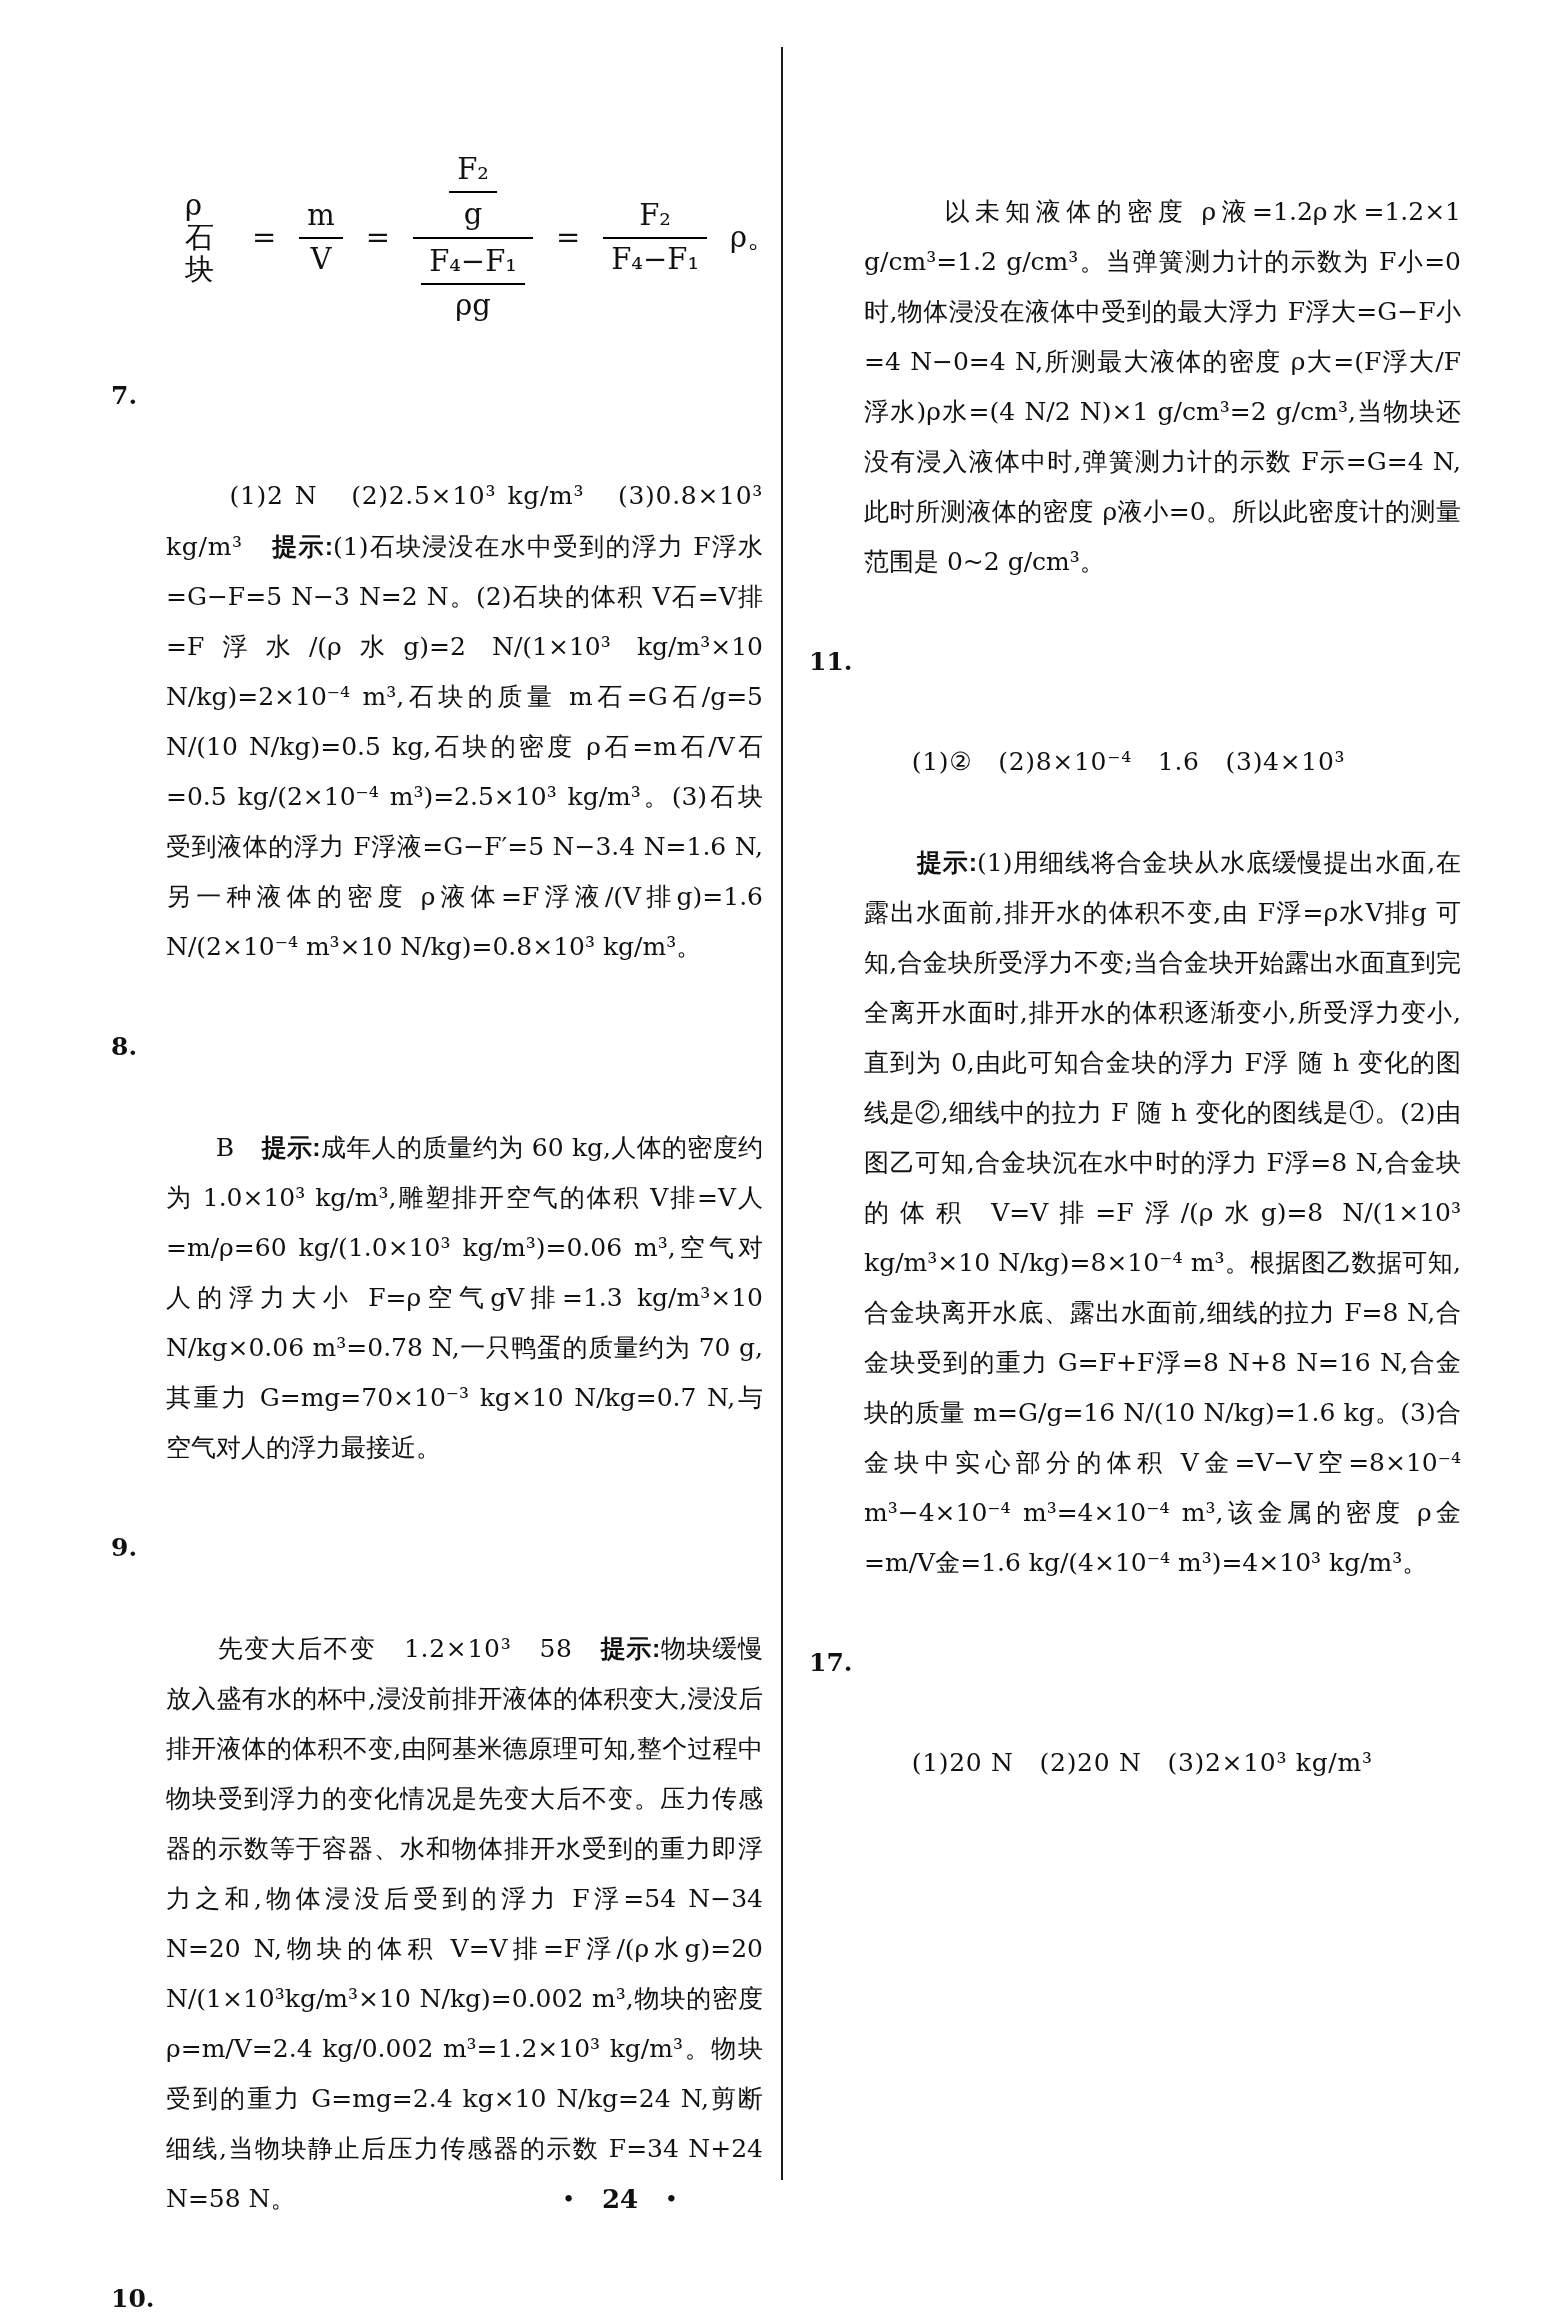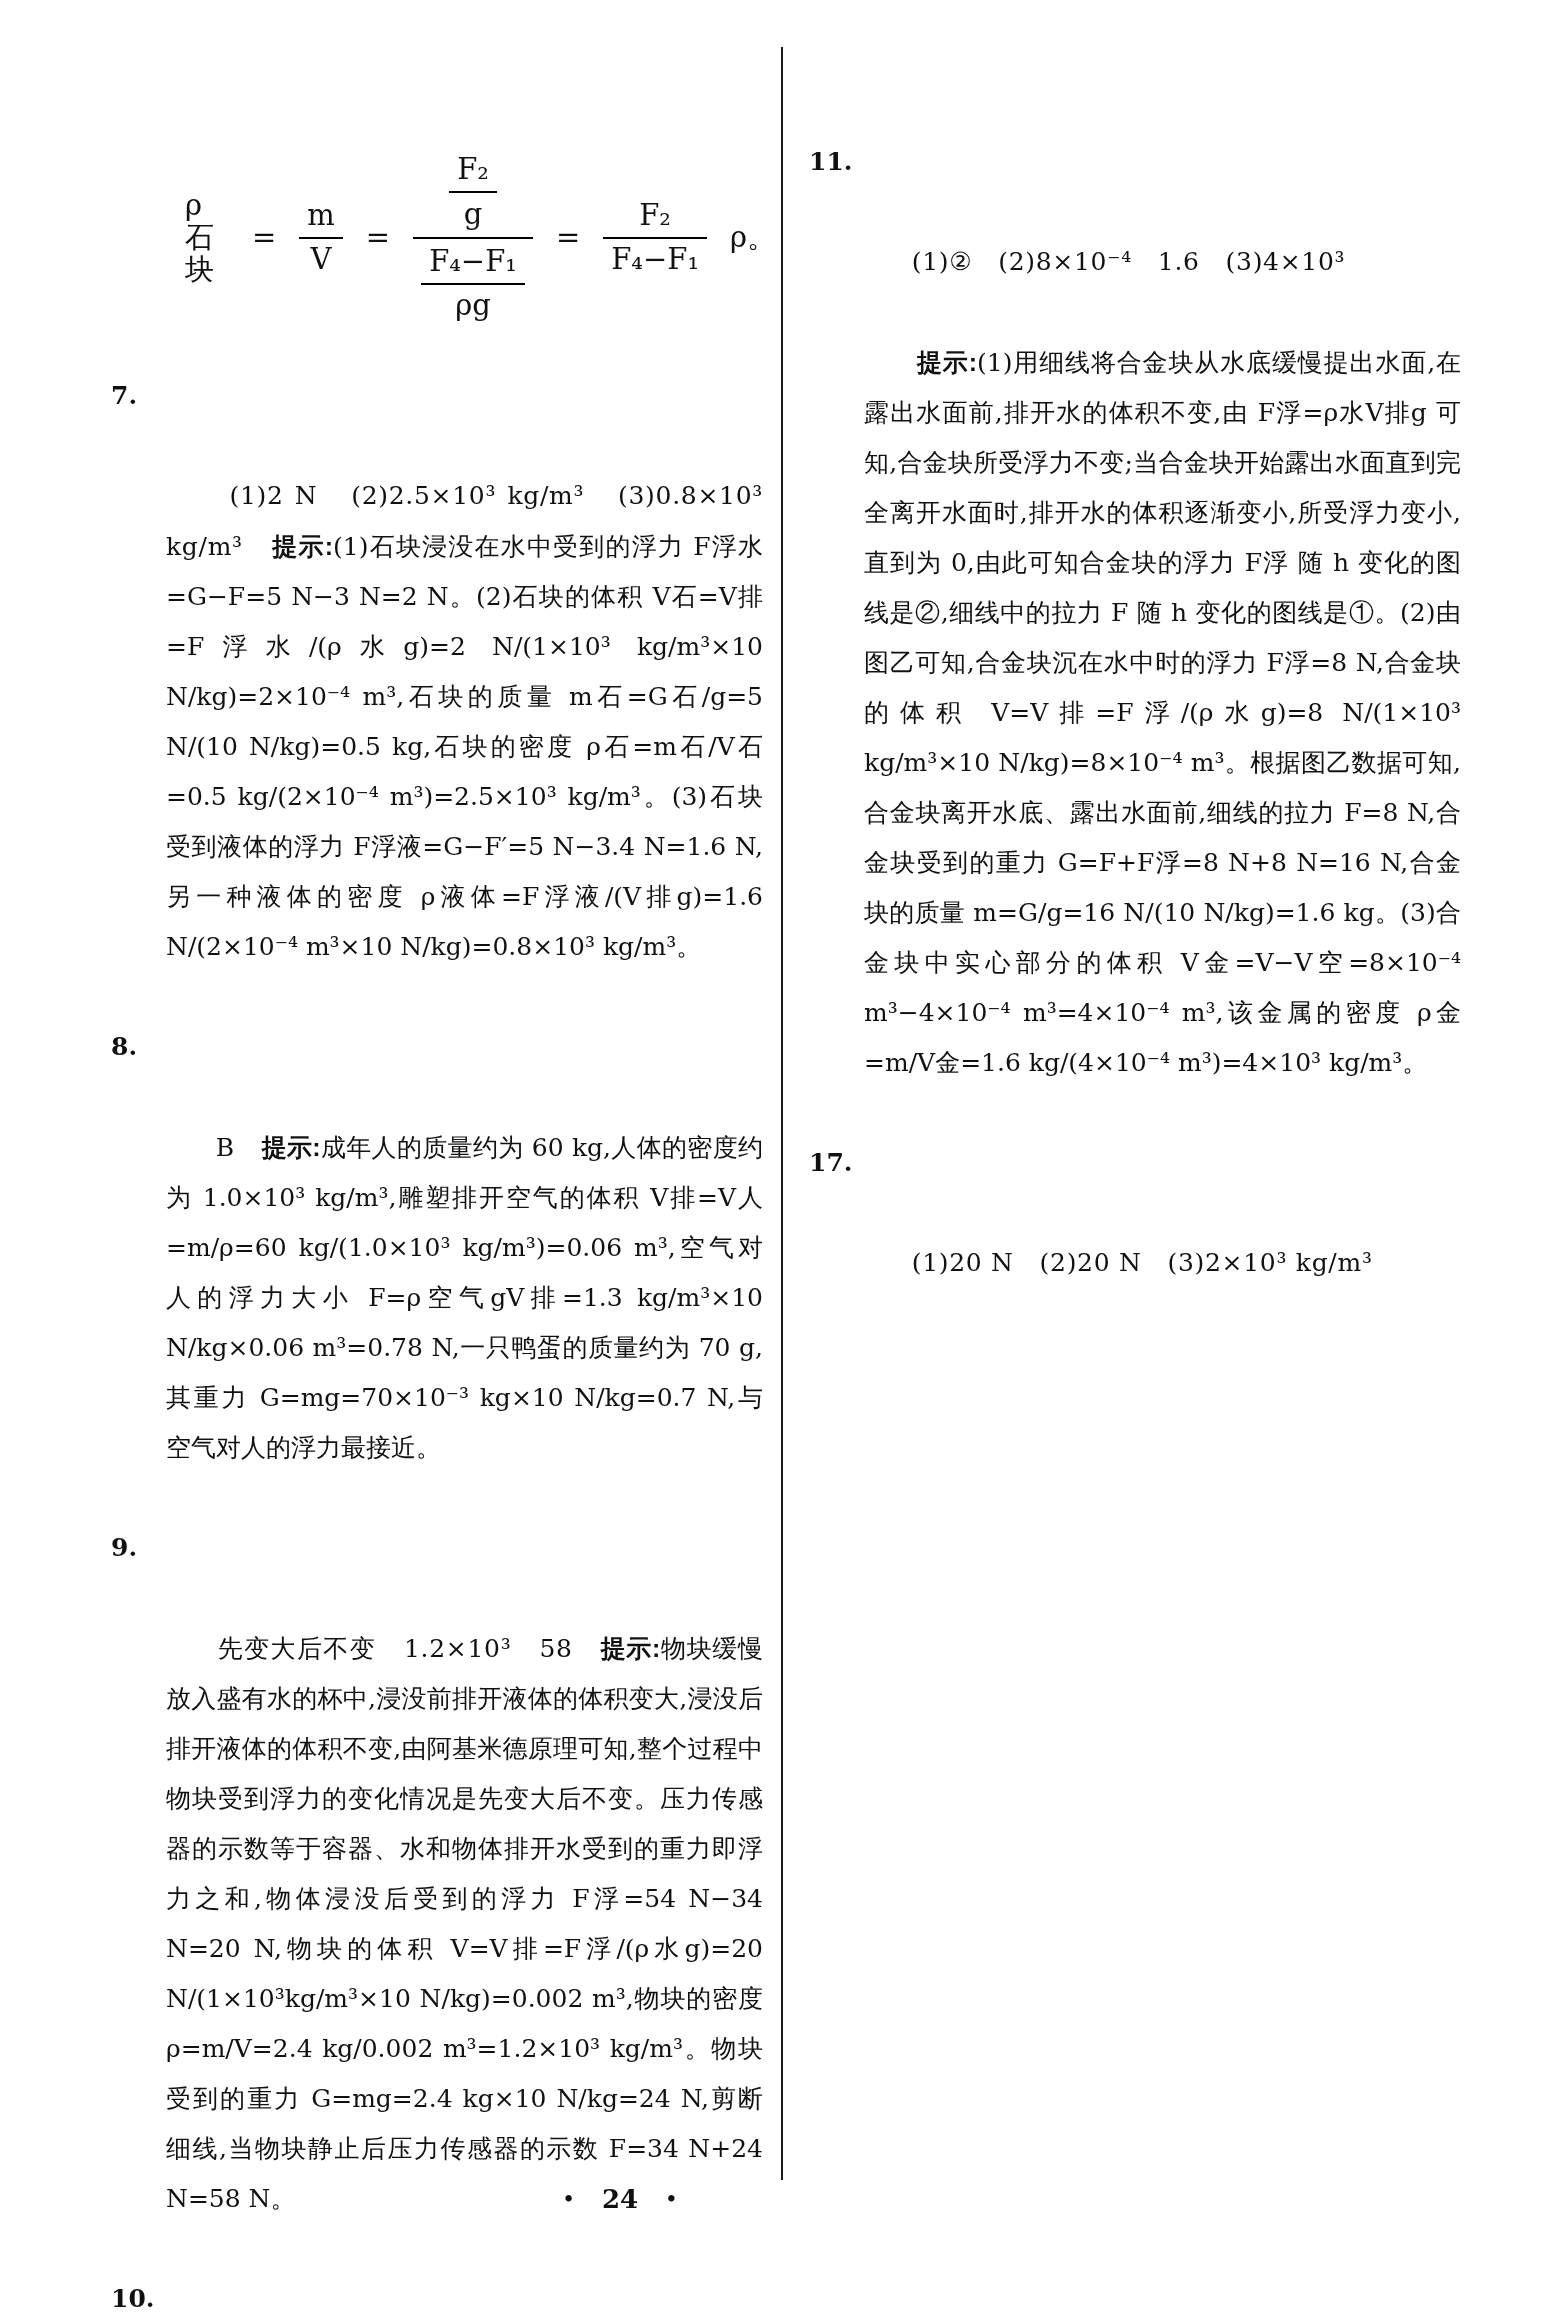--- a/index.html
+++ b/index.html
@@ -84,20 +84,23 @@
 
     <div class="item">
       <span class="inum">10.</span>
       
     </div>
 
   </div>
 
   <div class="col col-right">
 
+    <div class="item">
+      <span class="hint">以未知液体的密度 ρ液=1.2ρ水=1.2×1 g/cm³=1.2 g/cm³。当弹簧测力计的示数为 F小=0 时,物体浸没在液体中受到的最大浮力 F浮大=G−F小=4 N−0=4 N,所测最大液体的密度 ρ大=(F浮大/F浮水)ρ水=(4 N/2 N)×1 g/cm³=2 g/cm³,当物块还没有浸入液体中时,弹簧测力计的示数 F示=G=4 N,此时所测液体的密度 ρ液小=0。所以此密度计的测量范围是 0~2 g/cm³。</span>
+    </div>
 
     <div class="item">
       <span class="inum">11.</span>
       <span class="answer">(1)②   (2)8×10⁻⁴   1.6   (3)4×10³</span><br>
       <span class="hint-label">提示:</span><span class="hint">(1)用细线将合金块从水底缓慢提出水面,在露出水面前,排开水的体积不变,由 F浮=ρ水V排g 可知,合金块所受浮力不变;当合金块开始露出水面直到完全离开水面时,排开水的体积逐渐变小,所受浮力变小,直到为 0,由此可知合金块的浮力 F浮 随 h 变化的图线是②,细线中的拉力 F 随 h 变化的图线是①。(2)由图乙可知,合金块沉在水中时的浮力 F浮=8 N,合金块的体积 V=V排=F浮/(ρ水g)=8 N/(1×10³ kg/m³×10 N/kg)=8×10⁻⁴ m³。根据图乙数据可知,合金块离开水底、露出水面前,细线的拉力 F=8 N,合金块受到的重力 G=F+F浮=8 N+8 N=16 N,合金块的质量 m=G/g=16 N/(10 N/kg)=1.6 kg。(3)合金块中实心部分的体积 V金=V−V空=8×10⁻⁴ m³−4×10⁻⁴ m³=4×10⁻⁴ m³,该金属的密度 ρ金=m/V金=1.6 kg/(4×10⁻⁴ m³)=4×10³ kg/m³。</span>
     </div>
 
 
     <div class="item">
       <span class="inum">17.</span>

